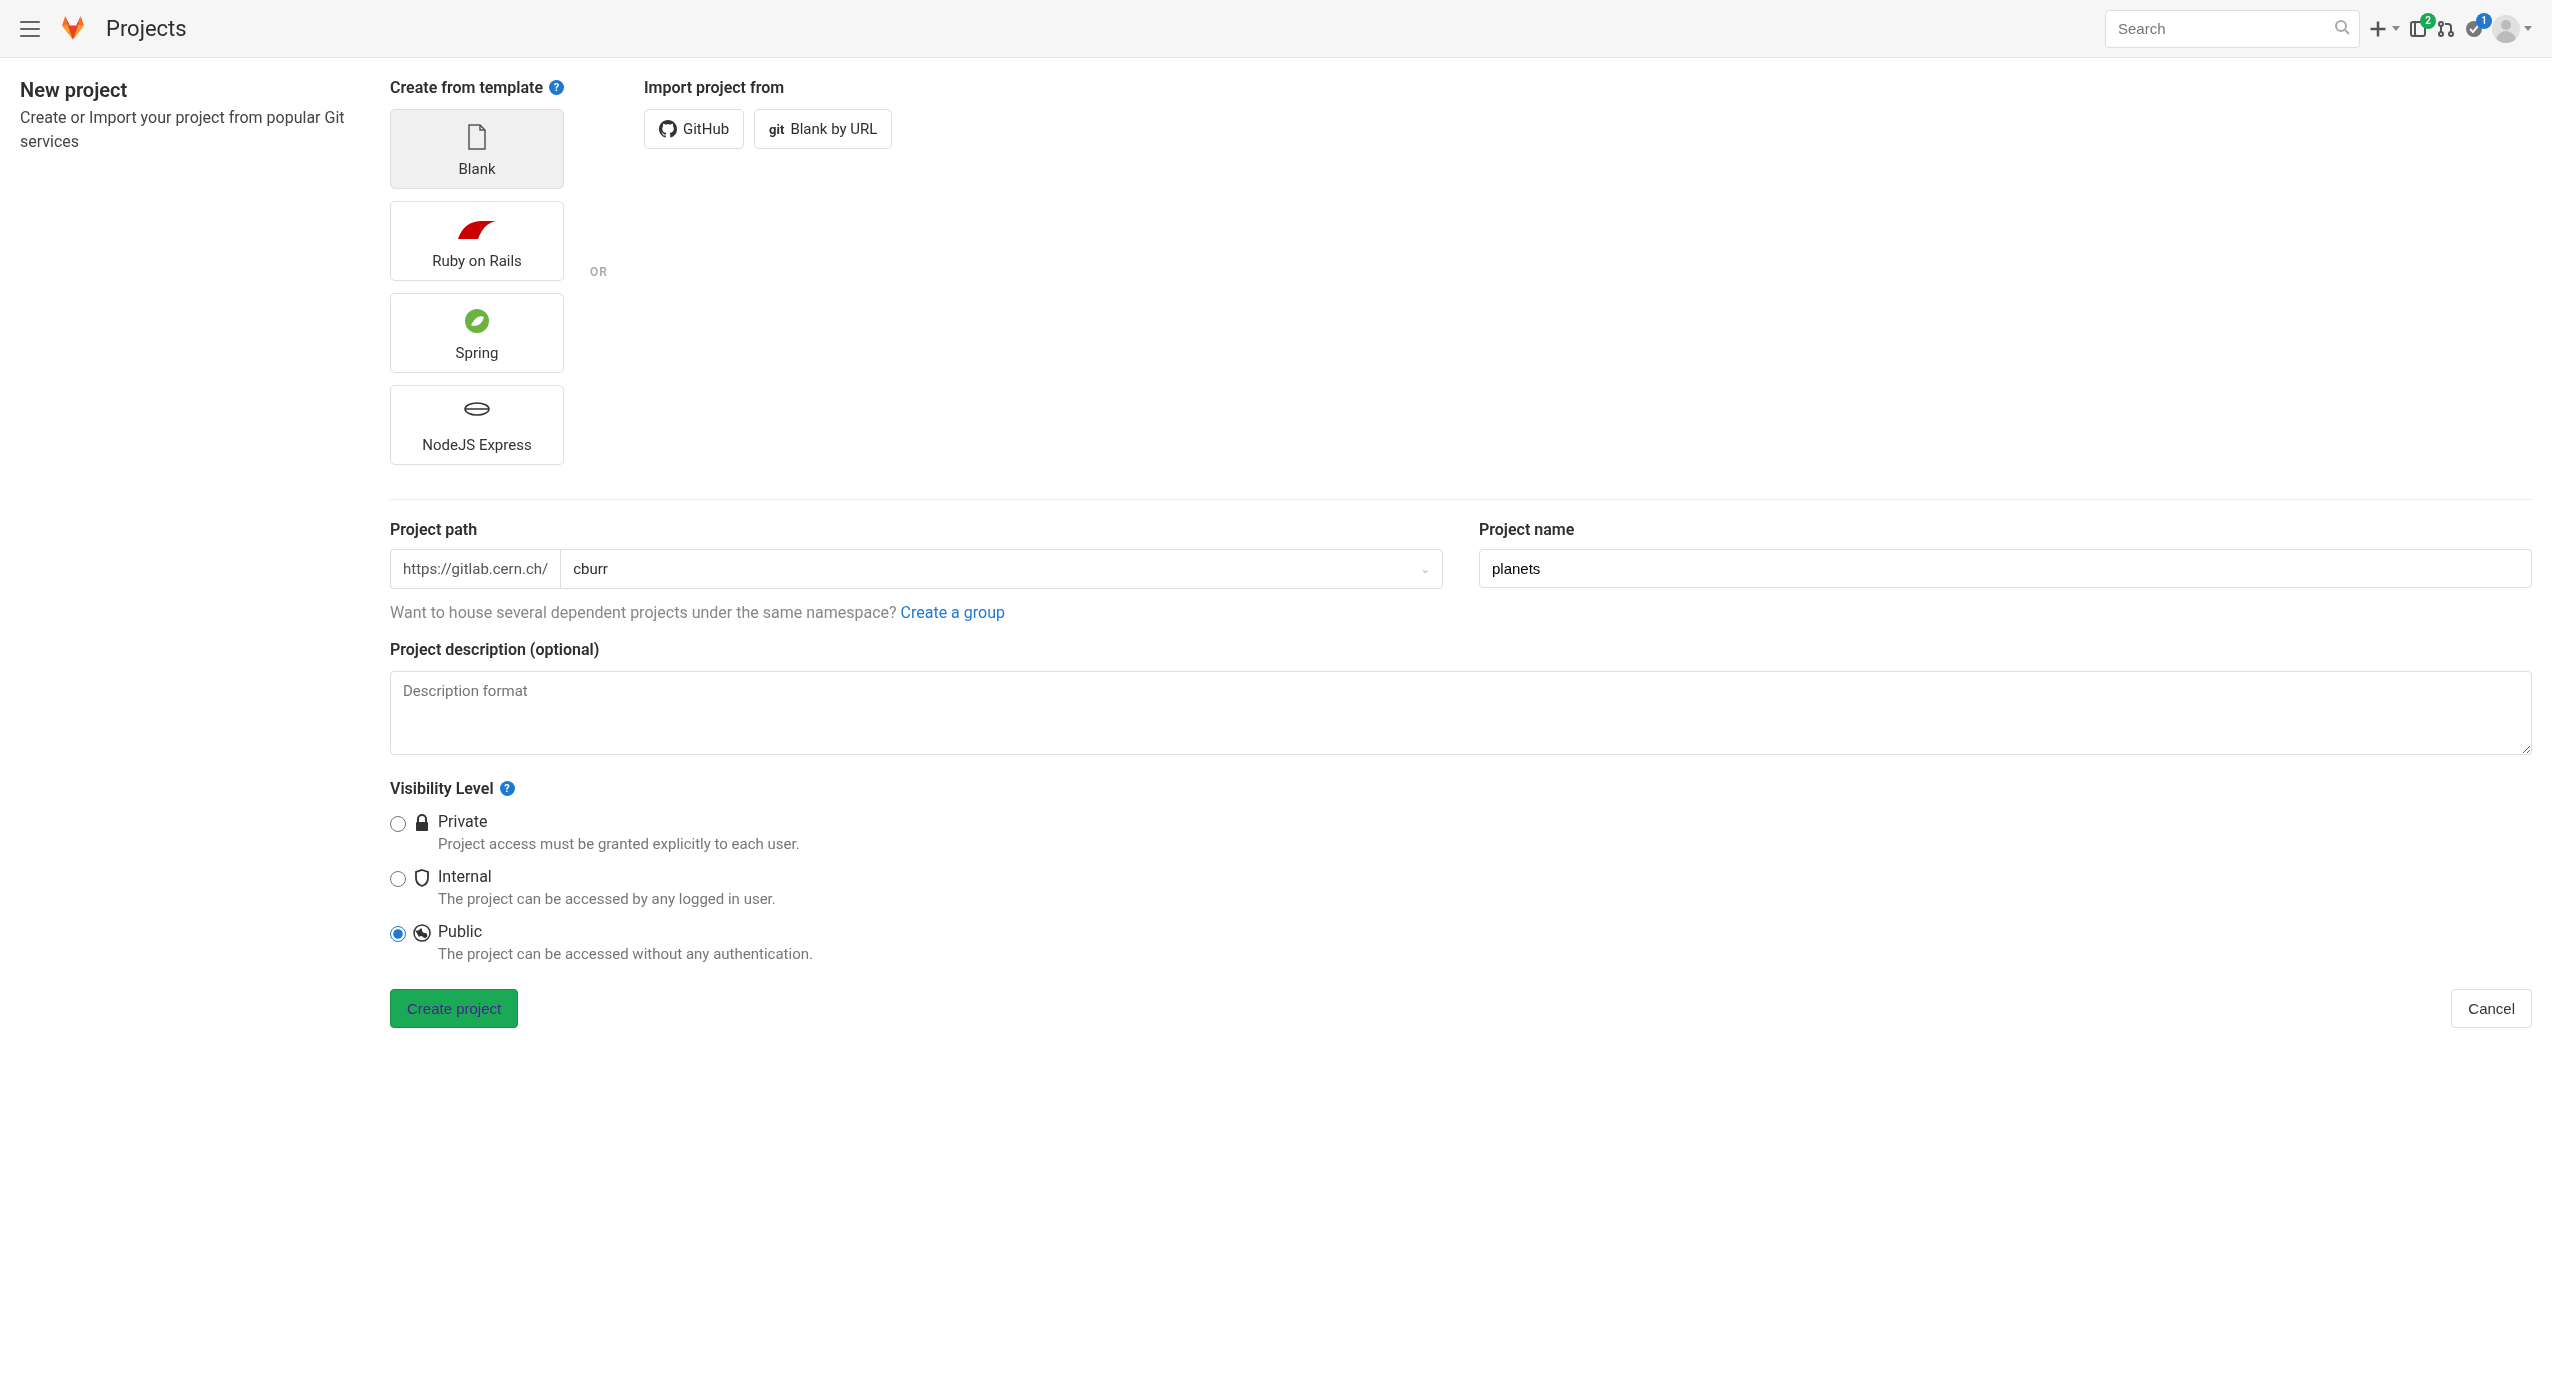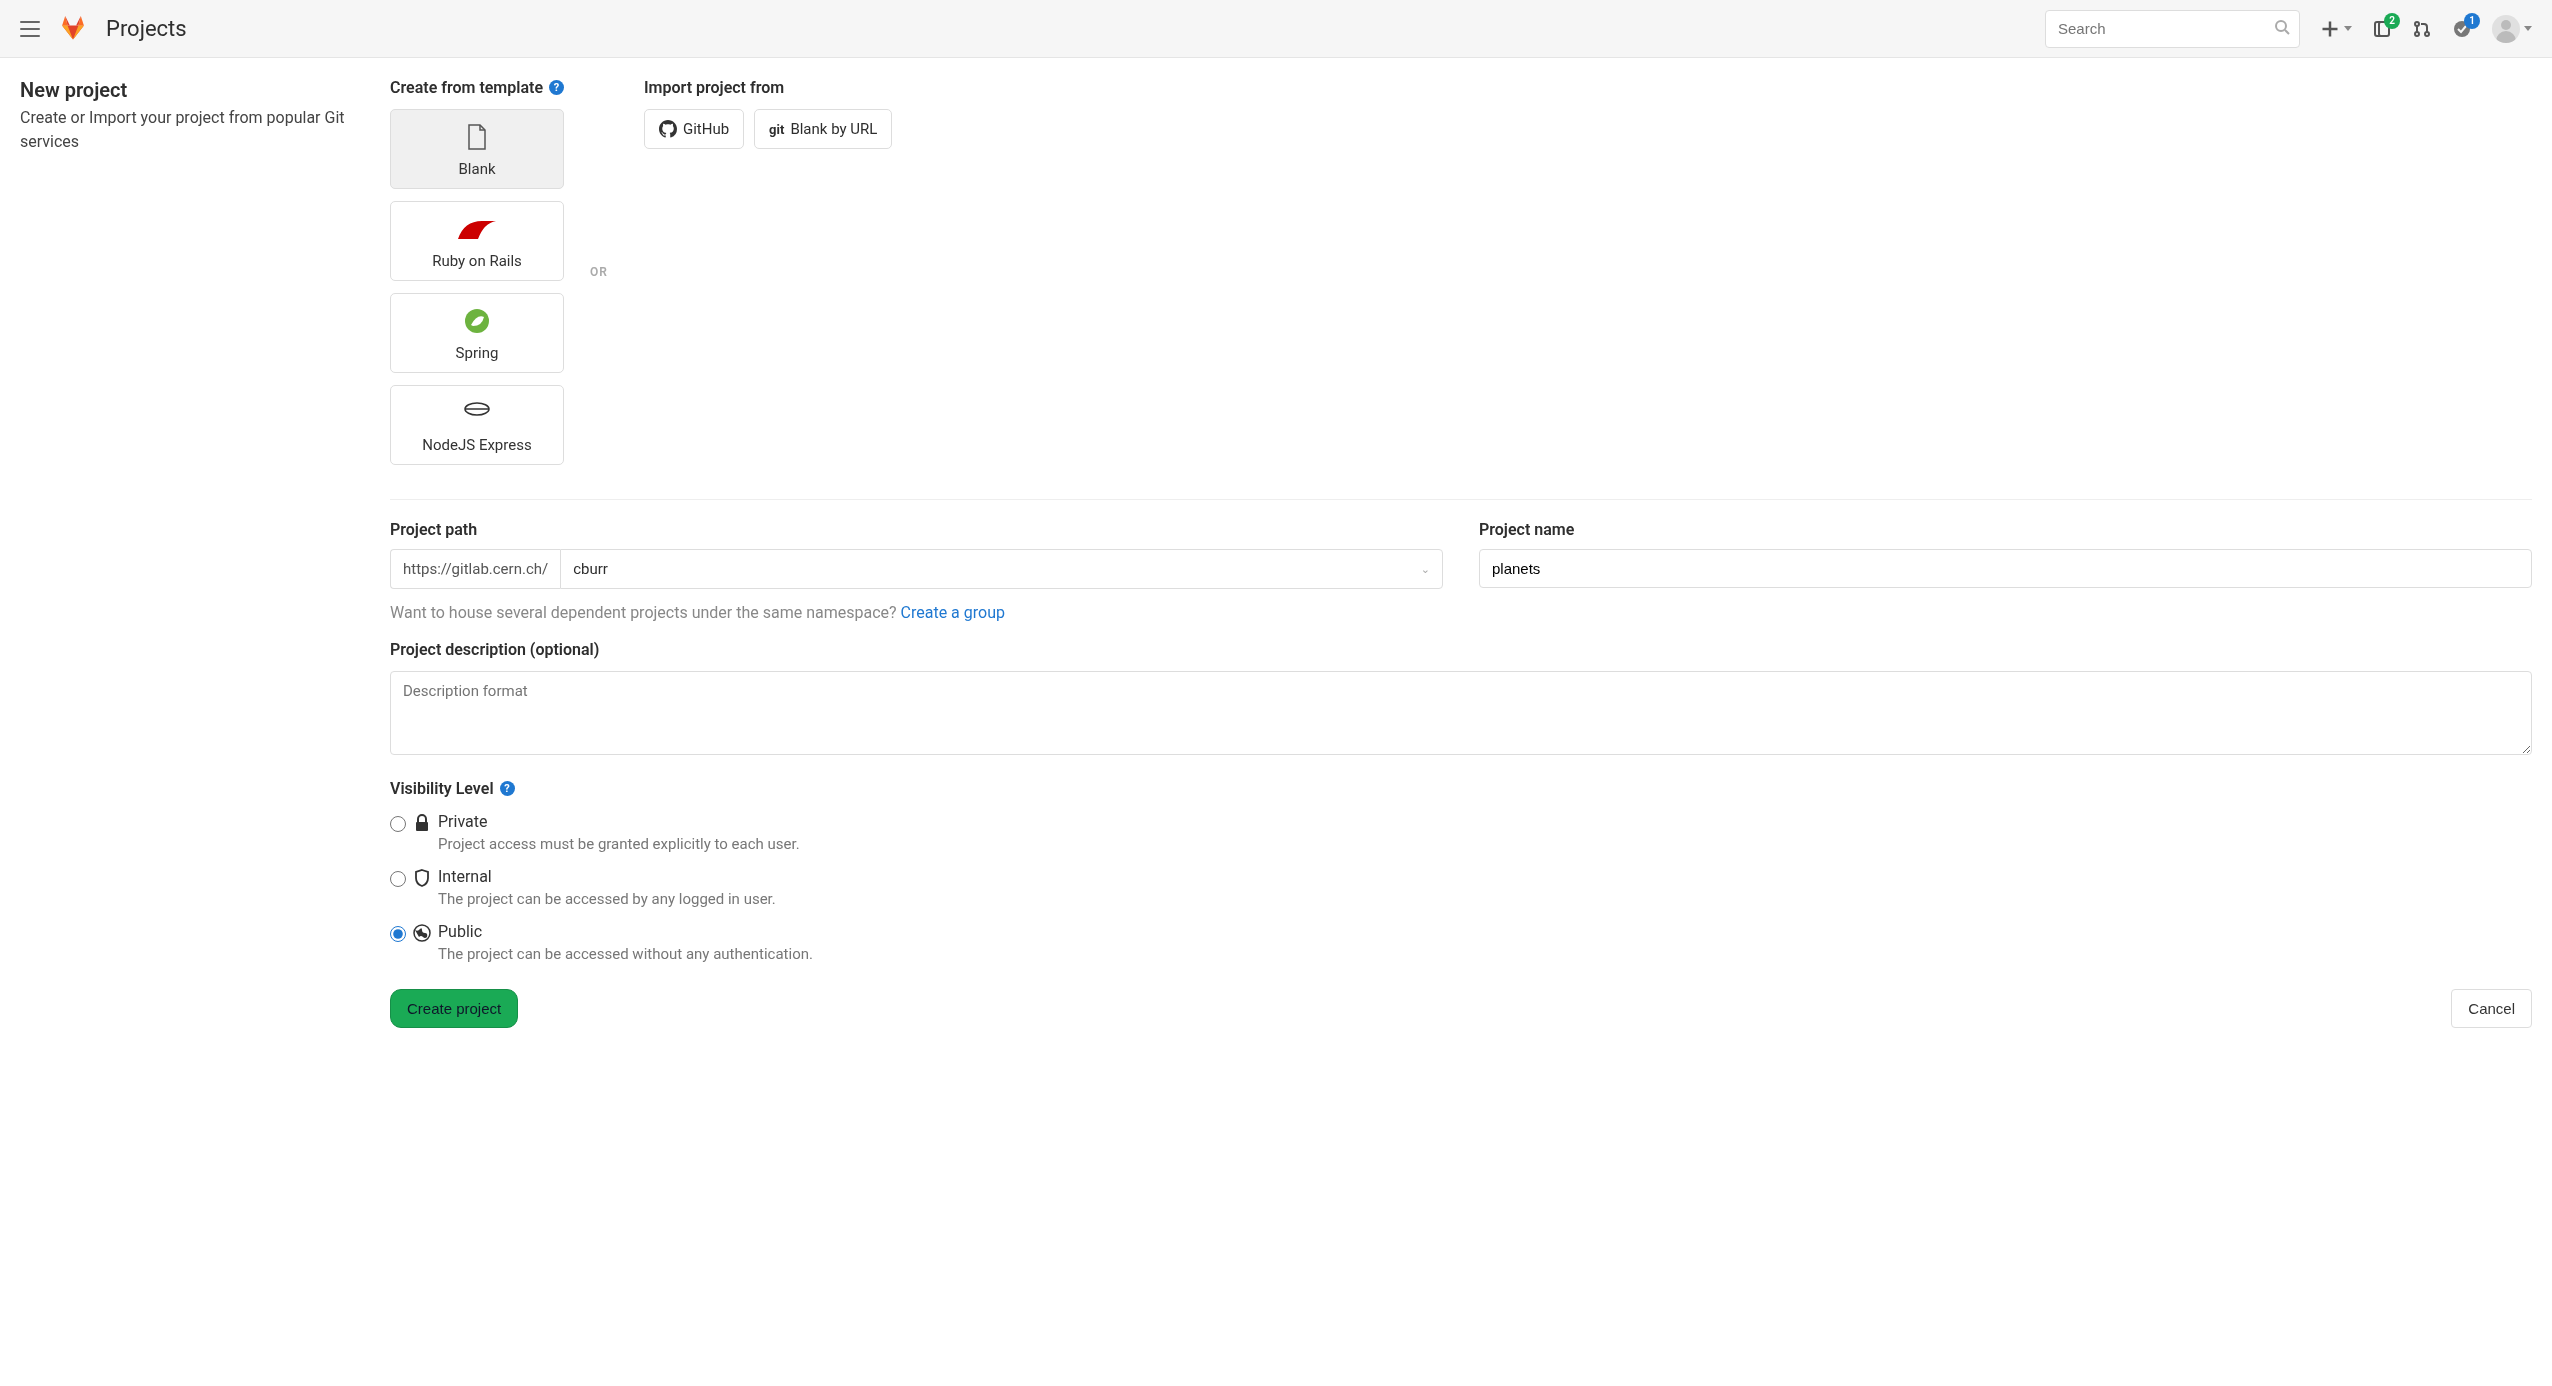--- a/index.html
+++ b/index.html
@@ -5,21 +5,21 @@
 * { box-sizing: border-box; margin: 0; padding: 0; }
 body { font-family: -apple-system, BlinkMacSystemFont, "Segoe UI", Roboto, sans-serif; color: #2e2e2e; background: #fff; }
 
 
 .header { background: #f6f6f6; border-bottom: 1px solid #e5e5e5; height: 58px; display: flex; align-items: center; padding: 0 20px; }
 .header-left { display: flex; align-items: center; gap: 18px; }
 .hamburger { width: 20px; height: 16px; display: flex; flex-direction: column; justify-content: space-between; cursor: pointer; }
 .hamburger span { height: 2px; background: #666; border-radius: 1px; }
 .gitlab-logo svg { width: 30px; height: 28px; }
 .page-title { font-size: 22px; font-weight: 400; color: #2e2e2e; }
-.header-right { margin-left: auto; display: flex; align-items: center; gap: 20px; }
+.header-right { margin-left: auto; display: flex; align-items: center; gap: 8px; }
 .search-box { position: relative; }
 .search-box input { width: 255px; height: 38px; border: 1px solid #ddd; border-radius: 4px; padding: 0 36px 0 12px; font-size: 15px; background: #fff; }
 .search-box .search-ico { position: absolute; right: 10px; top: 50%; transform: translateY(-50%); color: #aaa; }
 .hdr-icon { position: relative; color: #555; cursor: pointer; display: flex; align-items: center; }
 .hdr-icon svg { width: 20px; height: 20px; }
 .badge { position: absolute; top: -6px; right: -8px; min-width: 16px; height: 16px; border-radius: 8px; font-size: 10px; color: #fff; display: flex; align-items: center; justify-content: center; padding: 0 4px; font-weight: 600; }
 .badge.green { background: #1aaa55; }
 .badge.blue { background: #1f78d1; }
 .avatar { width: 28px; height: 28px; border-radius: 50%; background: #e0e0e0; display: inline-block; position: relative; overflow: hidden; }
 .avatar::before { content: ""; position: absolute; width: 10px; height: 10px; background: #bbb; border-radius: 50%; top: 5px; left: 9px; }
@@ -65,21 +65,21 @@
 
 .vis-section { margin-top: 20px; }
 .vis-opt { display: flex; align-items: flex-start; gap: 6px; margin: 14px 0; }
 .vis-opt input[type=radio] { margin-top: 4px; width: 16px; height: 16px; accent-color: #1f78d1; }
 .vis-ico { width: 20px; display: flex; justify-content: center; margin-top: 2px; }
 .vis-body .vtitle { font-size: 16px; color: #333; }
 .vis-body .vdesc { font-size: 15px; color: #777; margin-top: 4px; }
 
 .actions { display: flex; justify-content: space-between; margin-top: 26px; }
 .btn { border-radius: 4px; padding: 10px 16px; font-size: 15px; cursor: pointer; border: 1px solid transparent; }
-.btn-success { background: #1aaa55; color: #0f172a; border-color: #168f48; border-radius: 11px; }
+.btn-success { background: #1aaa55; color: #4c1d95; border-color: #168f48; }
 .btn-default { background: #fff; color: #333; border: 1px solid #ddd; }
 
 .col-import { margin-left: 10px; }
 .col-templates { flex: 0 0 auto; }
 </style>
 </head>
 <body>
 
 <div class="header">
   <div class="header-left">

